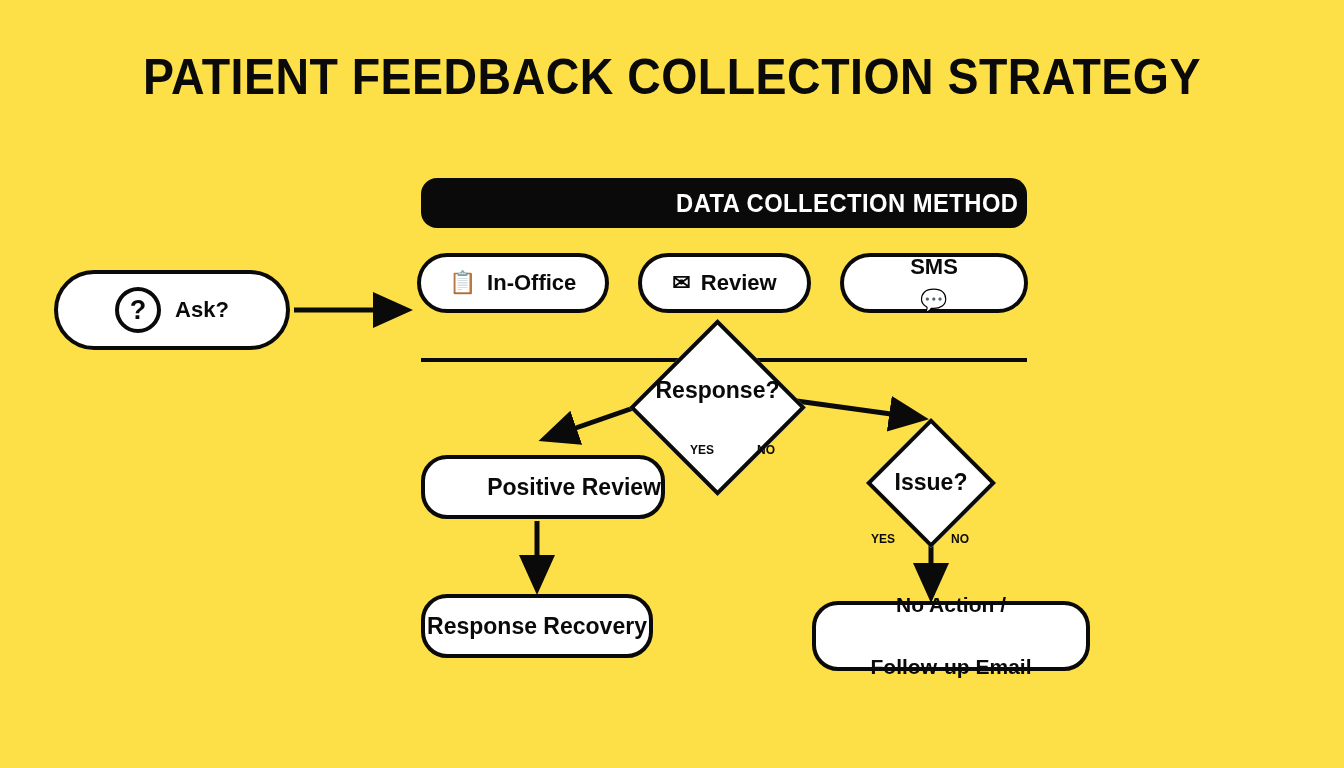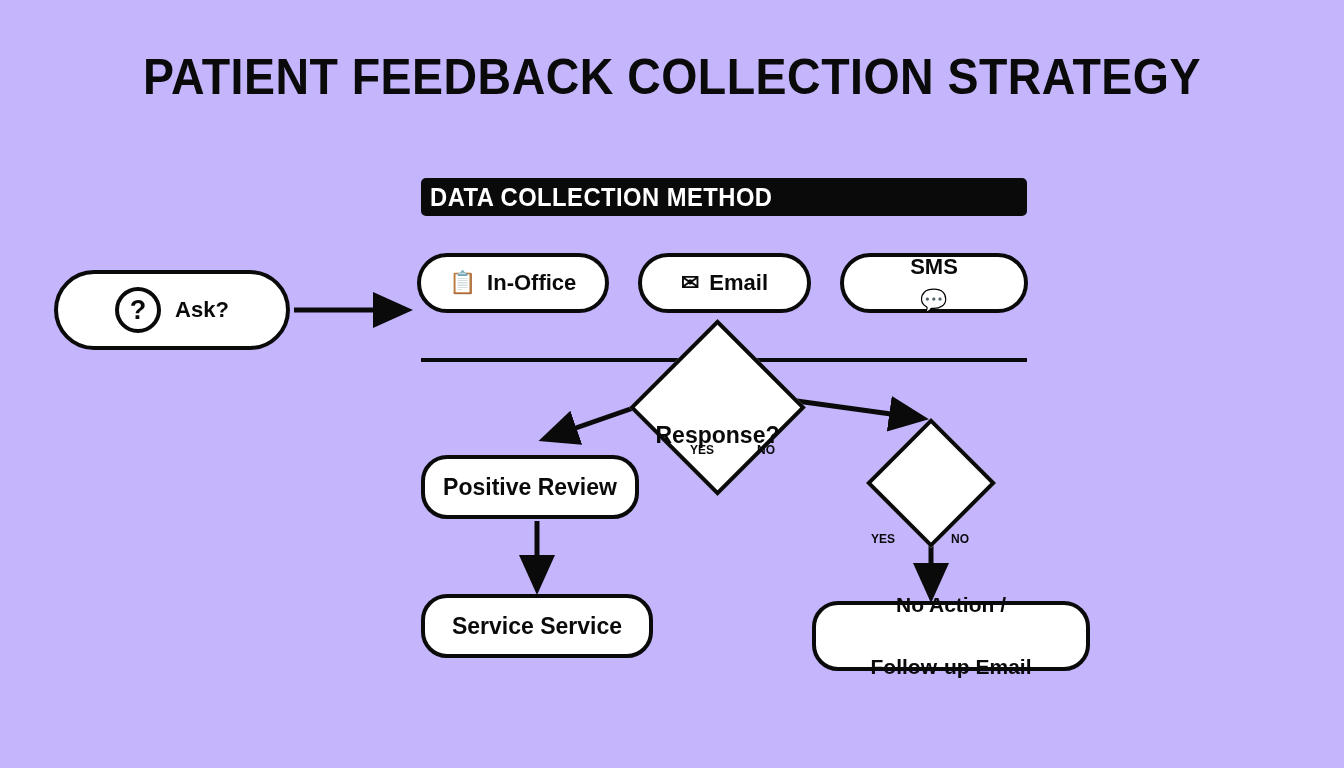--- a/index.html
+++ b/index.html
@@ -4,21 +4,21 @@
 <style>
   html, body {
     margin: 0;
     padding: 0;
     background: #f7f7f5;
   }
   #stage {
     position: relative;
     width: 1344px;
     height: 768px;
-    background: #c4b5fd;
+    background: #fde047;
     font-family: "Liberation Sans", sans-serif;
     overflow: hidden;
   }
   .title {
     position: absolute;
     top: 48px;
     left: 0;
     width: 1344px;
     text-align: center;
     font-size: 50px;
@@ -26,26 +26,26 @@
     letter-spacing: 0.5px;
     color: #0a0a0a;
     font-family: "Liberation Sans", sans-serif;
     transform: scaleX(0.93);
   }
   .header-bar {
     position: absolute;
     left: 421px;
     top: 178px;
     width: 606px;
-    height: 38px;
+    height: 50px;
     background: #0a0a0a;
-    border-radius: 5px;
-    display: flex;
-    align-items: center;
-    justify-content: flex-start;
+    border-radius: 16px;
+    display: flex;
+    align-items: center;
+    justify-content: flex-end;
   }
   .header-bar span {
     color: #ffffff;
     font-size: 25px;
     font-weight: bold;
     letter-spacing: 0.5px;
     transform: scaleX(0.95);
   }
 
   
@@ -124,39 +124,38 @@
   }
   .diamond-label {
     position: absolute;
     display: flex;
     align-items: center;
     justify-content: center;
     font-size: 23px;
     font-weight: bold;
     color: #0a0a0a;
     text-align: center;
-    margin-top: 45px;
   }
   .d-response { left: 655px; top: 345px; width: 125px; height: 125px; }
   .l-response { left: 620px; top: 375px; width: 195px; height: 30px; }
   .d-issue    { left: 885px; top: 437px; width: 92px; height: 92px; }
   .l-issue    { left: 855px; top: 468px; width: 152px; height: 28px; }
 
   .edge-label {
     position: absolute;
     font-size: 12px;
     font-weight: bold;
     color: #0a0a0a;
   }
   .lbl-yes1 { left: 690px; top: 443px; }
   .lbl-no1  { left: 757px; top: 443px; }
   .lbl-yes2 { left: 871px; top: 532px; }
   .lbl-no2  { left: 951px; top: 532px; }
 
-  .b-positive { left: 421px; top: 455px; width: 218px; height: 64px; font-size: 23px; }
+  .b-positive { left: 421px; top: 455px; width: 244px; height: 64px; font-size: 23px; justify-content: flex-end; }
   .b-recovery { left: 421px; top: 594px; width: 232px; height: 64px; font-size: 23px; }
   .b-noaction { left: 812px; top: 601px; width: 278px; height: 70px; font-size: 21px; line-height: 1.25; text-align: right; flex-direction: column; gap: 36px; }
 
   svg.edges {
     position: absolute;
     left: 0;
     top: 0;
     width: 1344px;
     height: 768px;
     pointer-events: none;
@@ -195,42 +194,43 @@
   <div class="header-bar">
     <span>DATA COLLECTION METHOD</span>
   </div>
 
   <div class="pill method m-inoffice">
     <span class="icon-glyph">📋</span>
     <span>In-Office</span>
   </div>
   <div class="pill method m-email">
     <span class="icon-glyph">✉</span>
-    <span>Email</span>
+    <span>Review</span>
   </div>
   <div class="pill method m-sms">
     <span>SMS</span>
     <span class="icon-glyph">💬</span>
   </div>
 
   <div class="divider"></div>
 
   <div class="diamond d-response"></div>
   <div class="diamond-label l-response">Response?</div>
   <div class="edge-label lbl-yes1">YES</div>
   <div class="edge-label lbl-no1">NO</div>
 
   <div class="diamond d-issue"></div>
+  <div class="diamond-label l-issue">Issue?</div>
   <div class="edge-label lbl-yes2">YES</div>
   <div class="edge-label lbl-no2">NO</div>
 
   <div class="pill rect b-positive">
     <span>Positive Review</span>
   </div>
   <div class="pill rect b-recovery">
-    <span>Service Service</span>
+    <span>Response Recovery</span>
   </div>
   <div class="pill rect b-noaction">
     <span>No Action /</span>
     <span>Follow-up Email</span>
   </div>
 
 </div>
 
 </body></html>

